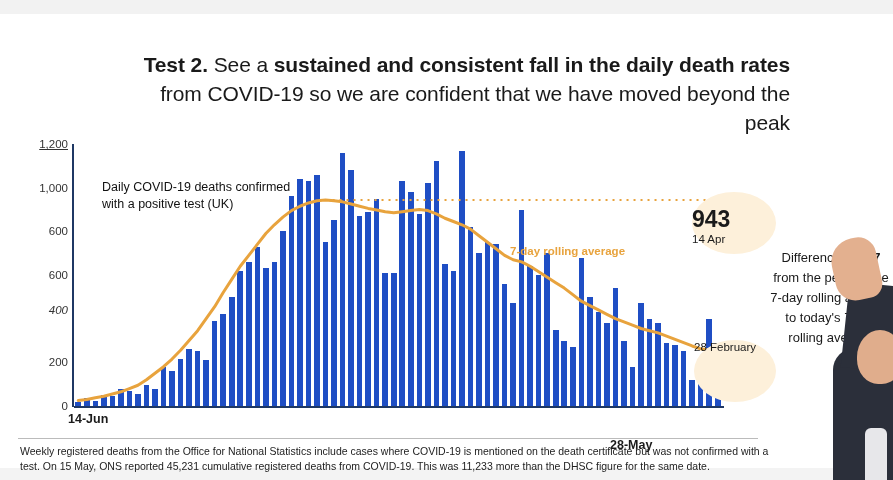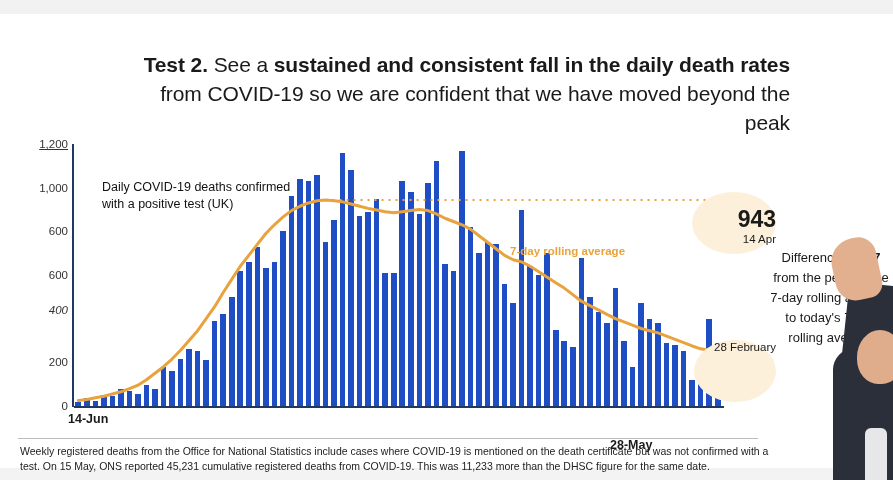--- a/index.html
+++ b/index.html
@@ -139,21 +139,21 @@
     left: 52px; top: 0;
     width: 648px; height: 262px;
     overflow: visible;
   }
 
   
   .bubble {
     position: absolute;
     border-radius: 50%;
     background: #fdf0da;
-    text-align: right;
+    text-align: left;
     color: #1a1a1a;
   }
   .bubble .big {
     font-size: 23px;
     font-weight: bold;
     line-height: 26px;
     display: block;
     padding-top: 14px;
   }
   .bubble .small {

